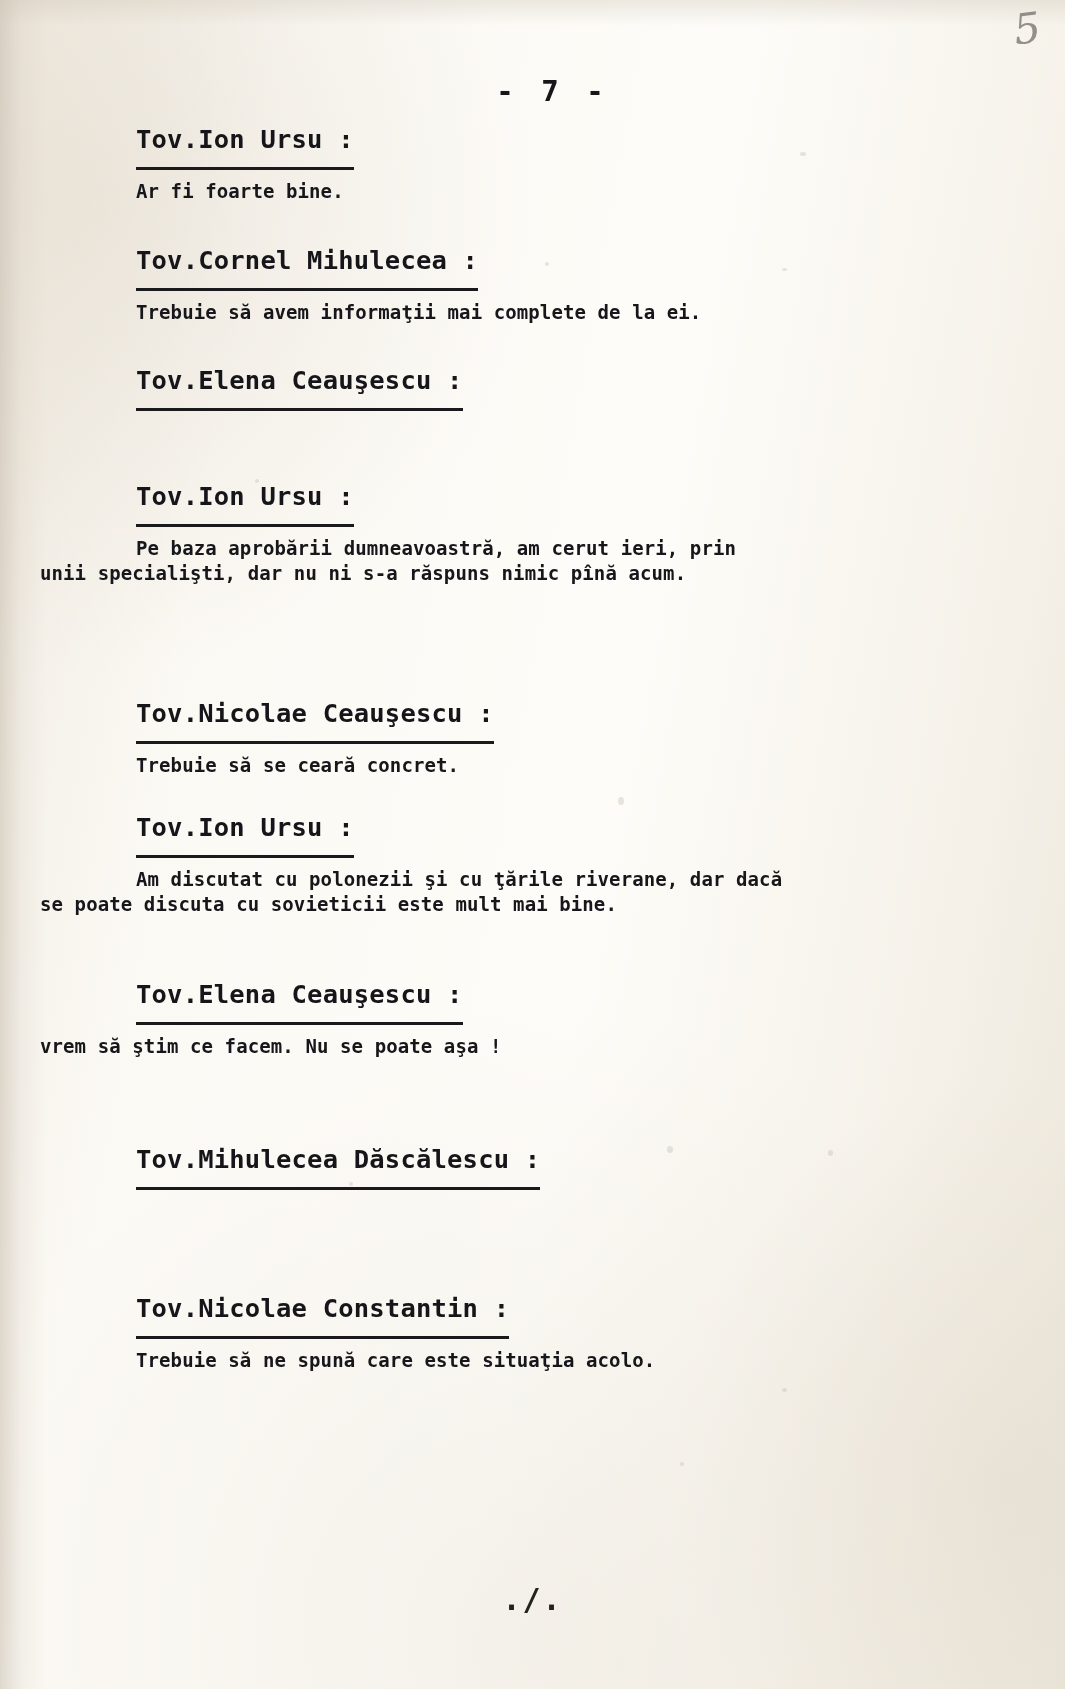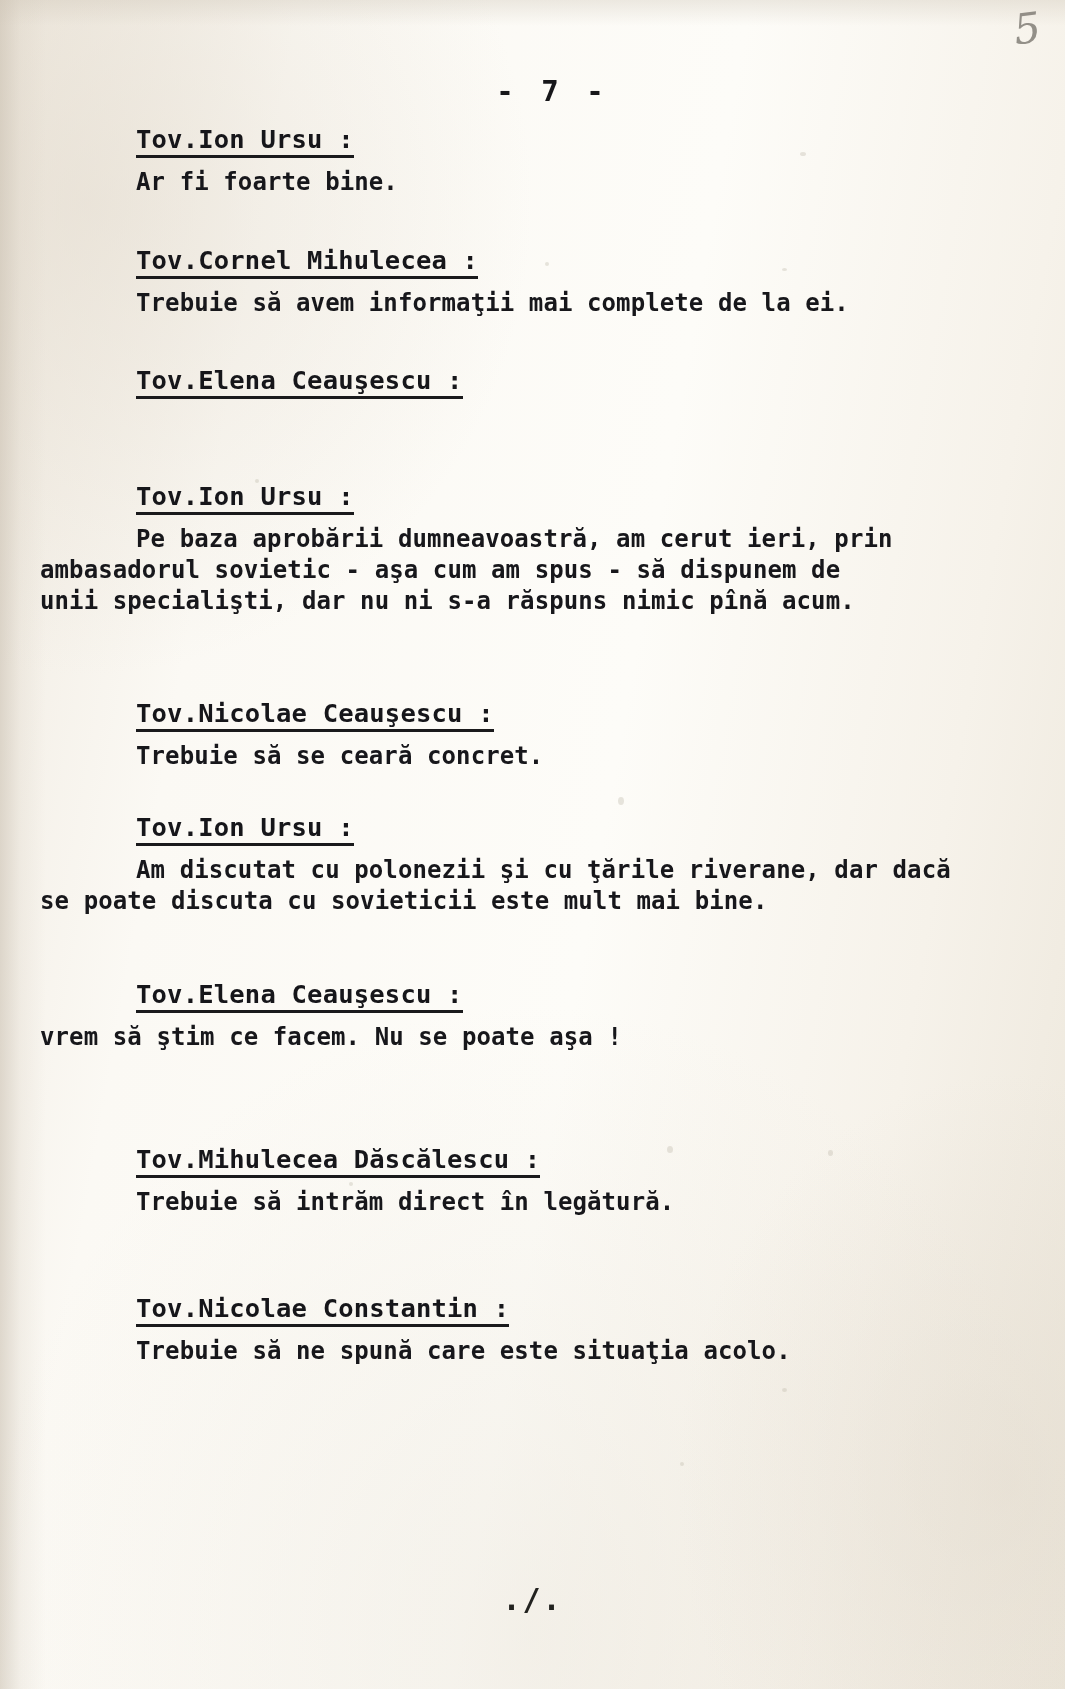--- a/index.html
+++ b/index.html
@@ -77,28 +77,28 @@
   }
 
   .speaker {
     display: inline-block;
     margin-left: 136px;
     font-size: 25.5px;
     font-weight: 700;
     letter-spacing: 0.2px;
     color: #16161a;
     border-bottom: 3px solid #1a1a1c;
-    padding-bottom: 1px;
+    padding-bottom: 13px;
     line-height: 1.18;
     white-space: pre;
   }
 
   .body-line {
     display: block;
-    font-size: 24px;
+    font-size: 19px;
     font-weight: 700;
     letter-spacing: 0.1px;
     color: #17171b;
     line-height: 1.30;
     white-space: pre;
   }
 
   .body-line.indent  { margin-left: 136px; }
   .body-line.flush   { margin-left: 40px; }
   .body-text { margin-top: 9px; }
@@ -183,21 +183,20 @@
     </div>
 
     <div class="block" style="top:365px;">
       <div class="speaker">Tov.Elena Ceauşescu :</div>
     </div>
 
     <div class="block" style="top:481px;">
       <div class="speaker">Tov.Ion Ursu :</div>
       <div class="body-text">
         <span class="body-line indent">Pe baza aprobării dumneavoastră, am cerut ieri, prin</span>
-        <span class="body-line flush">ambasadorul sovietic - aşa cum am spus - să dispunem de</span>
         <span class="body-line flush">unii specialişti, dar nu ni s-a răspuns nimic pînă acum.</span>
       </div>
     </div>
 
     <div class="block" style="top:698px;">
       <div class="speaker">Tov.Nicolae Ceauşescu :</div>
       <div class="body-text">
         <span class="body-line indent">Trebuie să se ceară concret.</span>
       </div>
     </div>
@@ -212,23 +211,20 @@
 
     <div class="block" style="top:979px;">
       <div class="speaker">Tov.Elena Ceauşescu :</div>
       <div class="body-text">
         <span class="body-line flush">vrem să ştim ce facem. Nu se poate aşa !</span>
       </div>
     </div>
 
     <div class="block" style="top:1144px;">
       <div class="speaker">Tov.Mihulecea Dăscălescu :</div>
-      <div class="body-text">
-        <span class="body-line indent">Trebuie să intrăm direct în legătură.</span>
-      </div>
     </div>
 
     <div class="block" style="top:1248px;margin-top:45px;">
       <div class="speaker">Tov.Nicolae Constantin :</div>
       <div class="body-text">
         <span class="body-line indent">Trebuie să ne spună care este situaţia acolo.</span>
       </div>
     </div>
 
     <div id="continuation-mark">./.</div>

